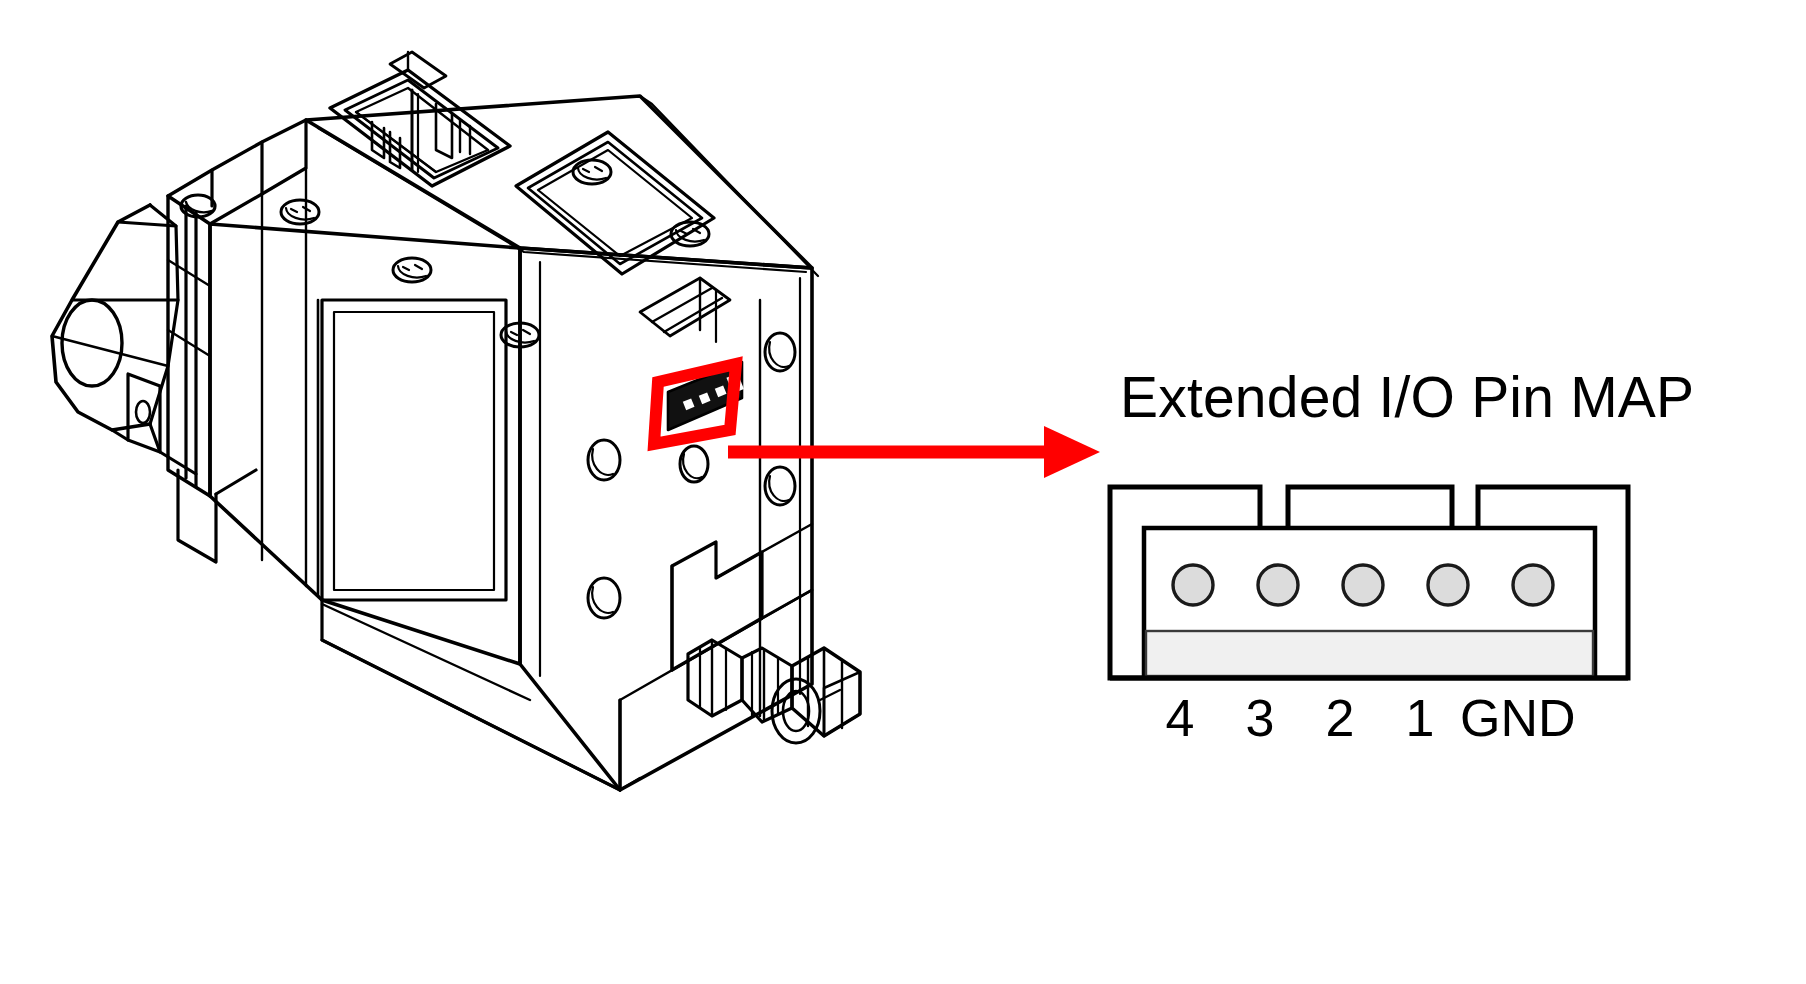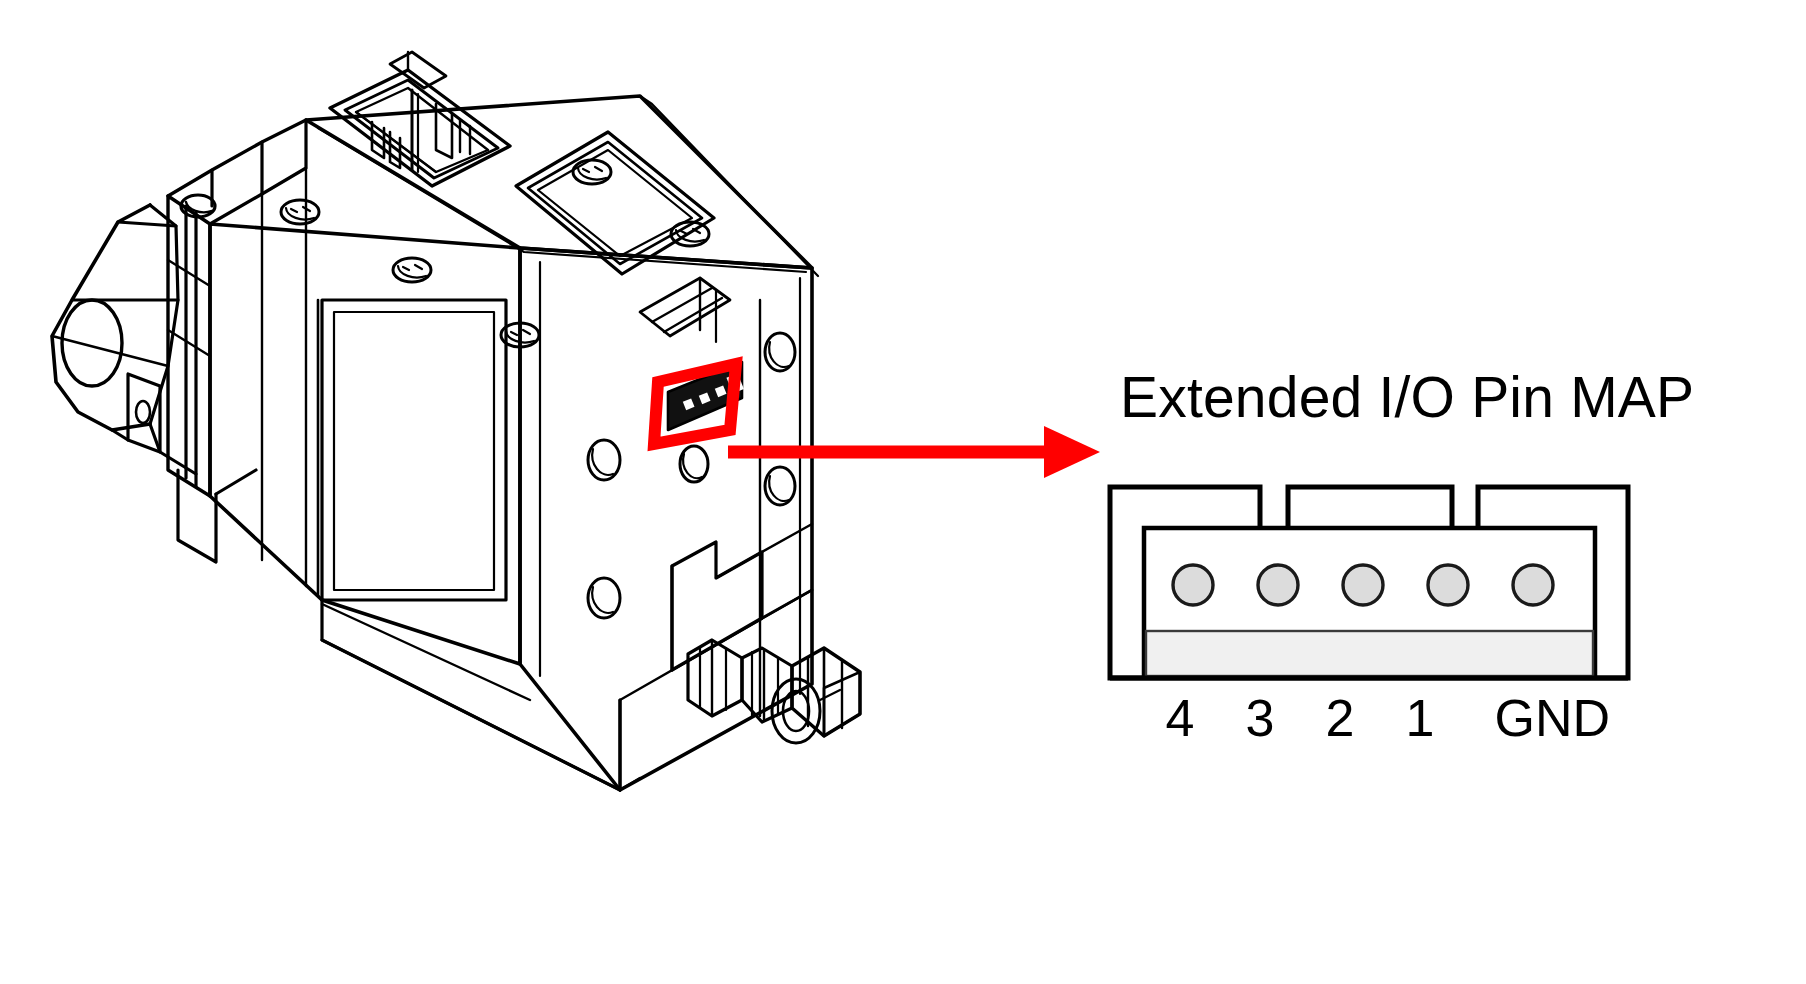--- a/index.html
+++ b/index.html
@@ -51,21 +51,21 @@
   }
   .pin-label {
     font-size: 52px;
     line-height: 1;
     color: #000000;
     text-align: center;
     font-weight: 400;
     white-space: nowrap;
   }
   .pin-label.w-num { width: 80px; }
-  .pin-label.w-gnd { width: 150px; text-align: right; }
+  .pin-label.w-gnd { width: 150px; text-align: left; }
 </style>
 </head>
 <body>
 
 <div id="figure-root">
 
   <svg class="svg-layer" viewBox="0 0 1806 984" aria-hidden="true">
     <g fill="none" stroke="#000000" stroke-width="3.2" stroke-linejoin="round" stroke-linecap="round">
 
       <g>

